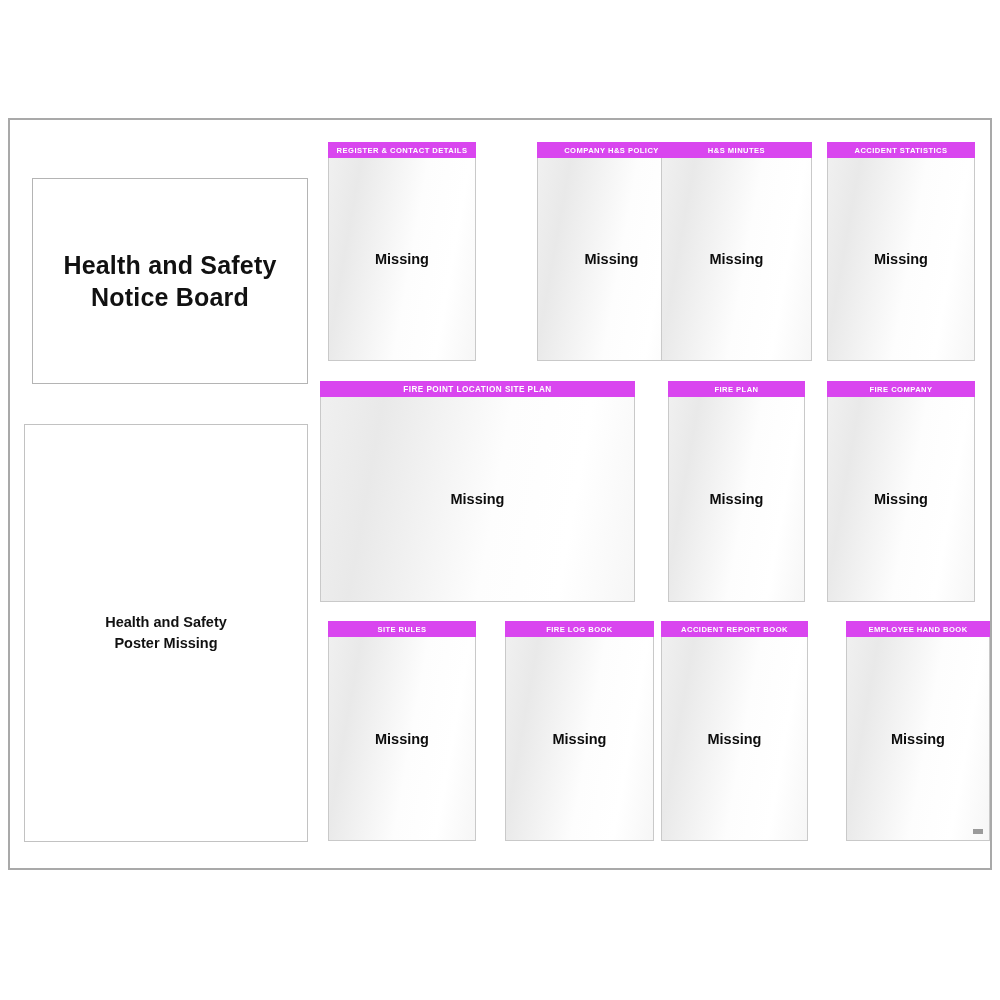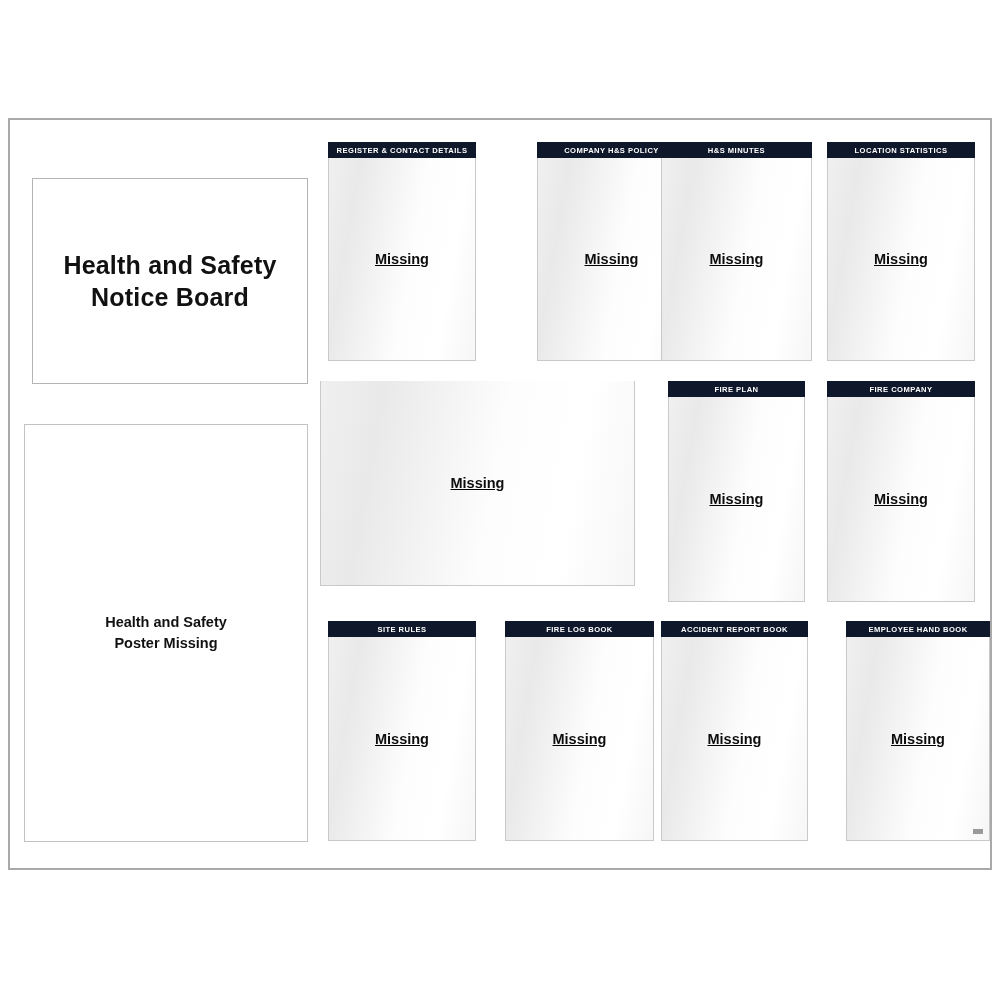--- a/index.html
+++ b/index.html
@@ -68,41 +68,40 @@
     text-align: center;
     line-height: 1.45;
   }
 
   
   .doc {
     position: absolute;
     box-sizing: border-box;
   }
   .doc-header {
-    background: #0f172a;
+    background: #d946ef;
     color: #ffffff;
     font-size: 7.6px;
     font-weight: bold;
     letter-spacing: 0.45px;
     text-align: center;
     padding: 3.5px 2px 3.5px 2px;
     box-sizing: border-box;
     white-space: nowrap;
     overflow: hidden;
   }
   .doc-body {
     border: 1px solid #c9c9c9;
     border-top: none;
     box-sizing: border-box;
     background: linear-gradient(100deg, #f0f0f0 0%, #e9e9e9 18%, #fdfdfd 55%, #ffffff 78%, #f6f6f6 100%);
     display: flex;
     align-items: center;
     justify-content: center;
     position: relative;
-    text-decoration: underline;
   }
   .doc-body .missing {
     font-size: 14.5px;
     font-weight: bold;
     color: #0d0d0d;
     text-align: center;
   }
 
   .corner-mark {
     position: absolute;
@@ -141,27 +140,28 @@
   </div>
 
   <div class="doc" style="left:651px; top:22px; width:151px; height:220px;">
     <div class="doc-header">H&amp;S MINUTES</div>
     <div class="doc-body" style="height:203px;">
       <div class="missing">Missing</div>
     </div>
   </div>
 
   <div class="doc" style="left:817px; top:22px; width:148px; height:220px;">
-    <div class="doc-header">LOCATION STATISTICS</div>
+    <div class="doc-header">ACCIDENT STATISTICS</div>
     <div class="doc-body" style="height:203px;">
       <div class="missing">Missing</div>
     </div>
   </div>
 
   <div class="doc" style="left:310px; top:261px; width:315px; height:222px;">
+    <div class="doc-header" style="font-size:8.2px;">FIRE POINT LOCATION SITE PLAN</div>
     <div class="doc-body" style="height:205px;">
       <div class="missing">Missing</div>
     </div>
   </div>
 
   <div class="doc" style="left:624px; top:261px; width:171px; height:222px;padding-left:34px;">
     <div class="doc-header">FIRE PLAN</div>
     <div class="doc-body" style="height:205px;">
       <div class="missing">Missing</div>
     </div>

